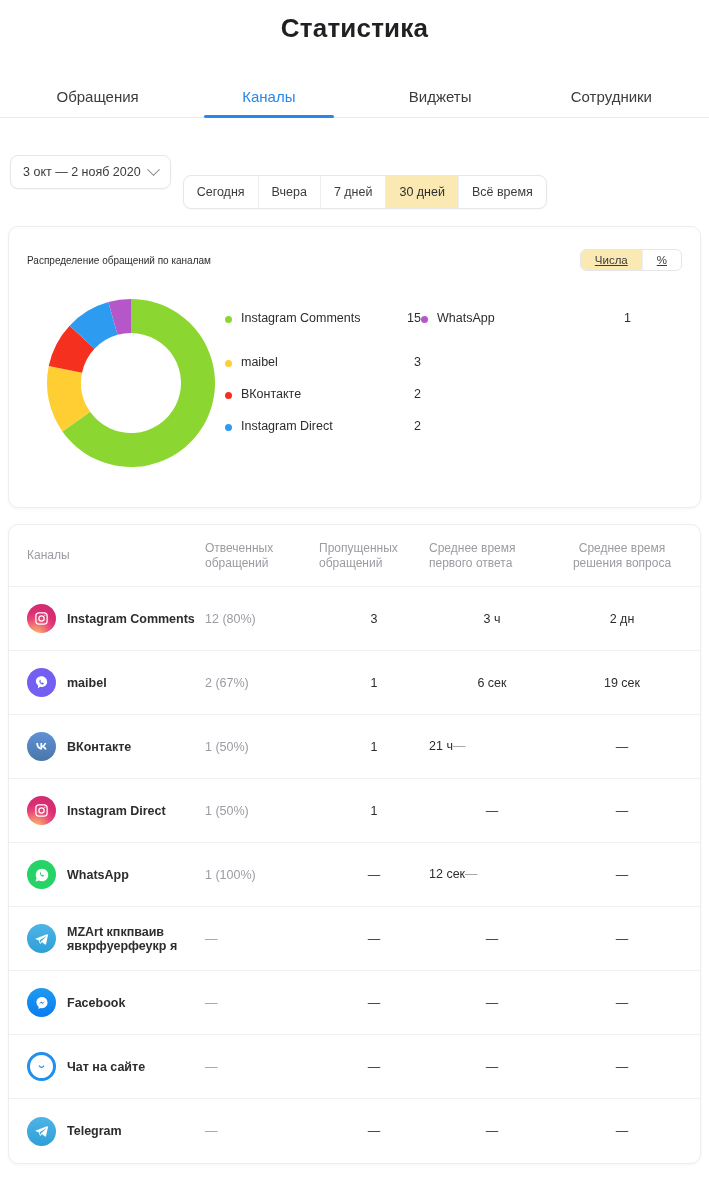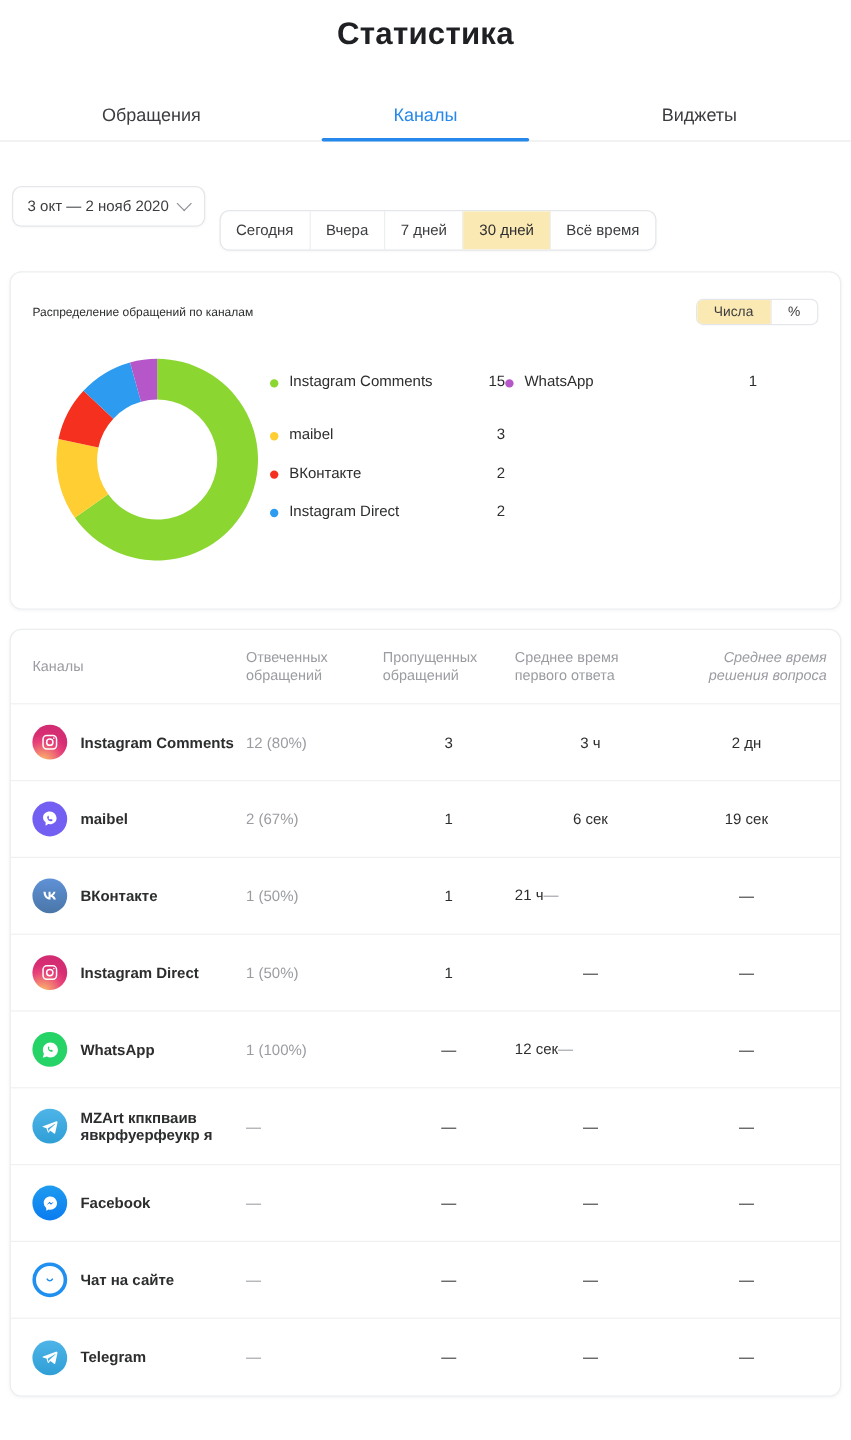--- a/index.html
+++ b/index.html
@@ -129,20 +129,21 @@
     height: 22px;
     background: #fff;
   }
   .toggle div {
     display: flex; align-items: center; justify-content: center;
     font-size: 11.5px;
     padding: 0 14px;
     color: #3b3c3f;
     cursor: pointer;
     border-right: 1px solid #eceef0;
+    text-decoration: underline;
   }
   .toggle div:last-child { border-right: none; }
   .toggle div.active { background: #fbe9b4; }
 
   .chart-body {
     display: flex;
     align-items: flex-start;
     padding: 18px 18px 0 18px;
   }
   .donut-wrap { width: 198px; flex: none; padding-left: 10px; }
@@ -179,21 +180,21 @@
   .thead .c { color: #9a9ca1; font-size: 12px; line-height: 15px; }
   .c { font-size: 12.5px; color: #2c2d2e; }
   .c-name   { width: 178px; flex: none; display: flex; align-items: center; gap: 11px; }
   .c-ans    { width: 114px; flex: none; }
   .c-miss   { width: 110px; flex: none; text-align: center; }
   .c-first  { width: 126px; flex: none; text-align: center; }
   .c-solve  { width: 134px; flex: none; text-align: center; }
   .thead .c-ans { text-align: left; }
   .thead .c-miss { text-align: left; }
   .thead .c-first { text-align: left; }
-  .thead .c-solve { text-align: right; font-style: italic; }
+  .thead .c-solve { text-align: center; }
 
   .ch-name { font-size: 12.5px; font-weight: bold; color: #2c2d2e; line-height: 14px; }
   .muted { color: #9a9ca1; }
   .stack { display: flex; flex-direction: row; align-items: center; line-height: 15px; }
   .stack .sub { color: #9a9ca1; }
 
   
   .av {
     width: 29px; height: 29px; border-radius: 50%;
     flex: none;
@@ -214,20 +215,21 @@
 <body>
 
 <div class="page">
 
   <h1 class="page-title">Статистика</h1>
 
   <div class="tabbar" id="tabbar">
       <div class="tab">Обращения</div>
       <div class="tab active">Каналы</div>
       <div class="tab">Виджеты</div>
+      <div class="tab">Сотрудники</div>
     </div>
 
   <div class="filterbar">
     <div class="daterange">
       <span>3 окт — 2 нояб 2020</span>
       <span class="chev"></span>
     </div>
     <div class="segmented" id="presets">
         <div class="seg">Сегодня</div>
         <div class="seg">Вчера</div>

